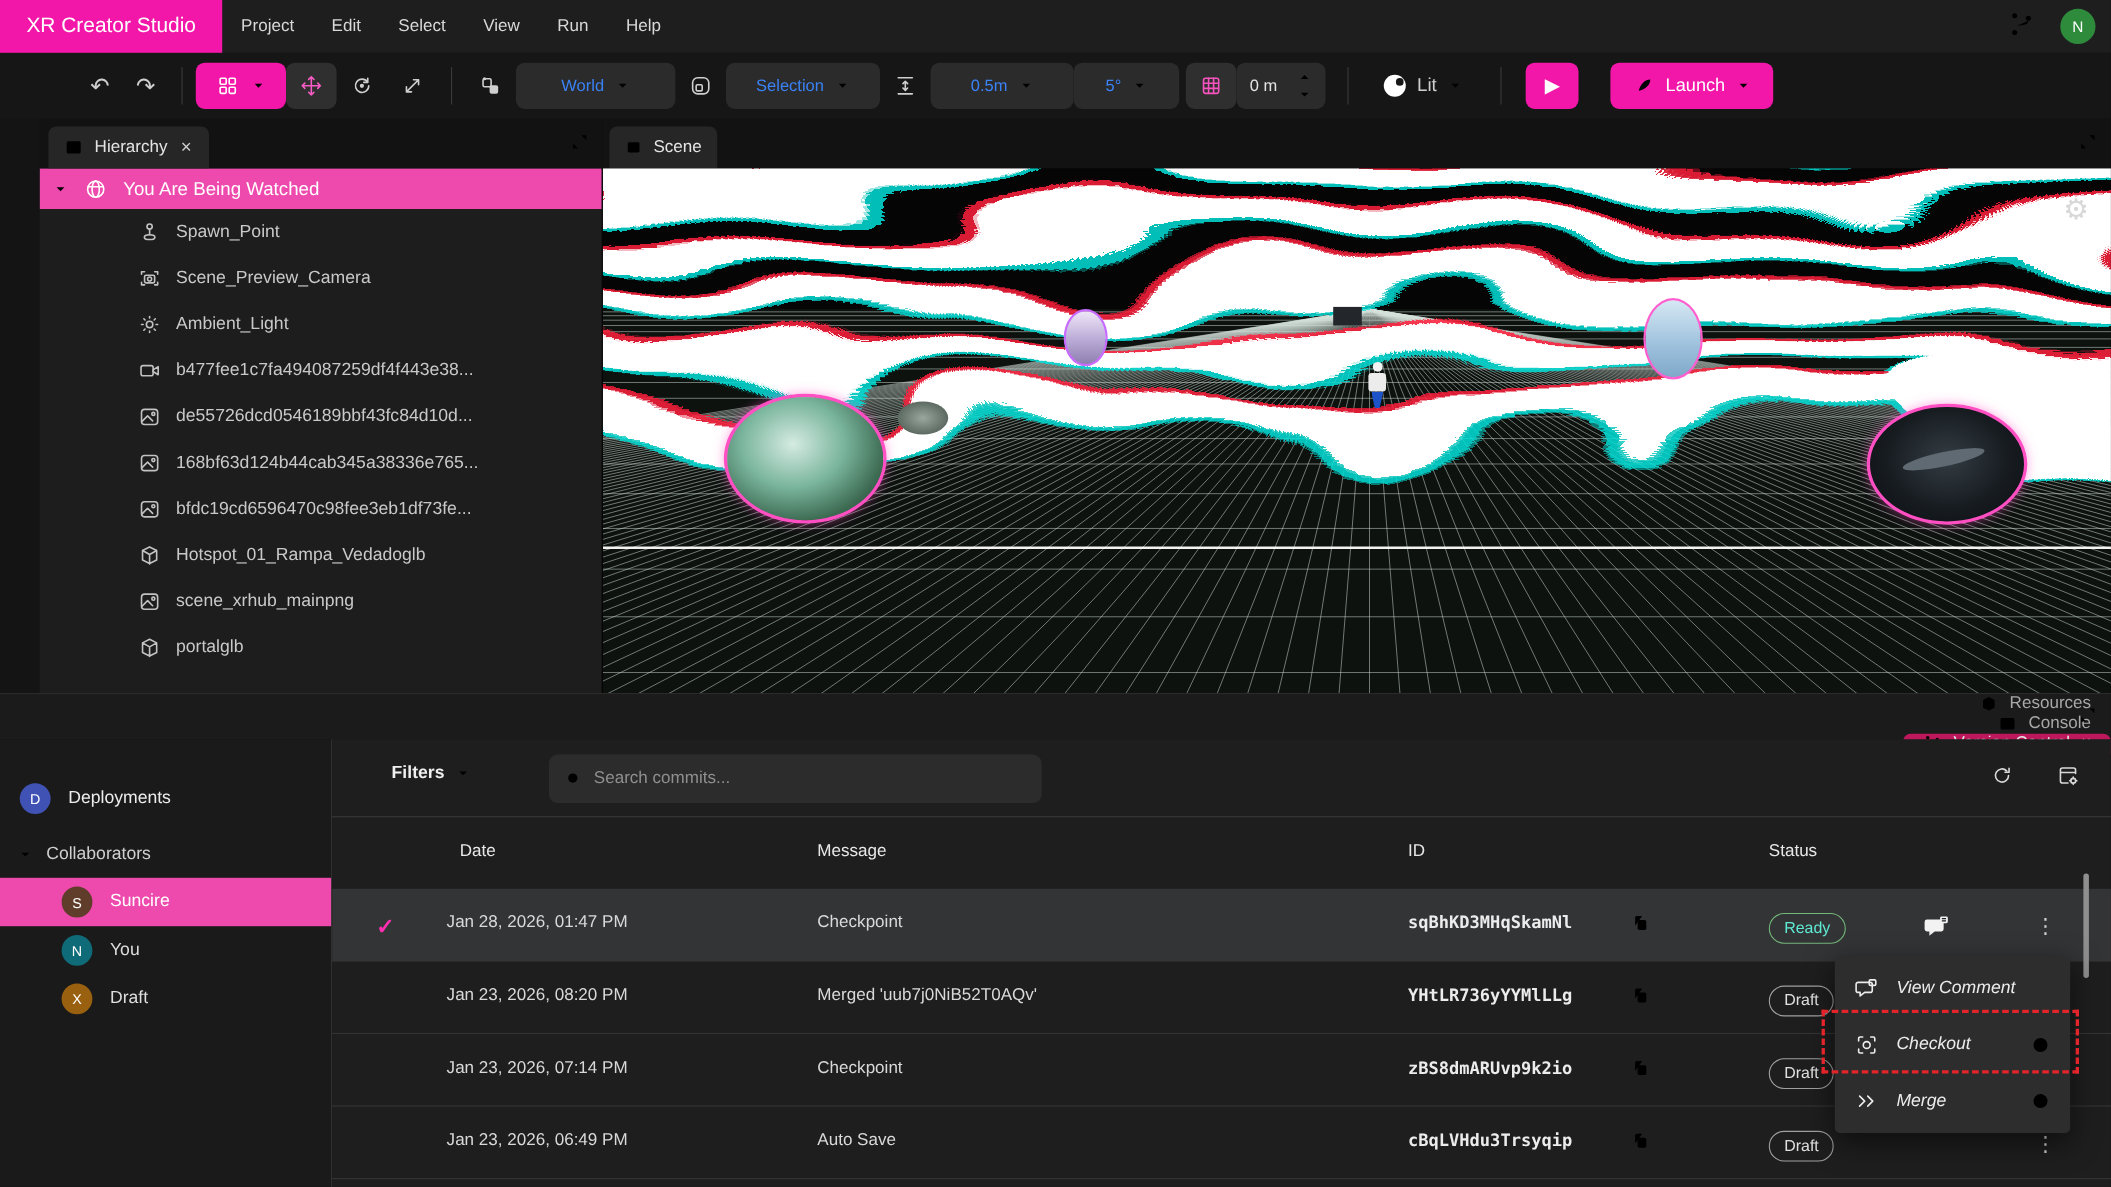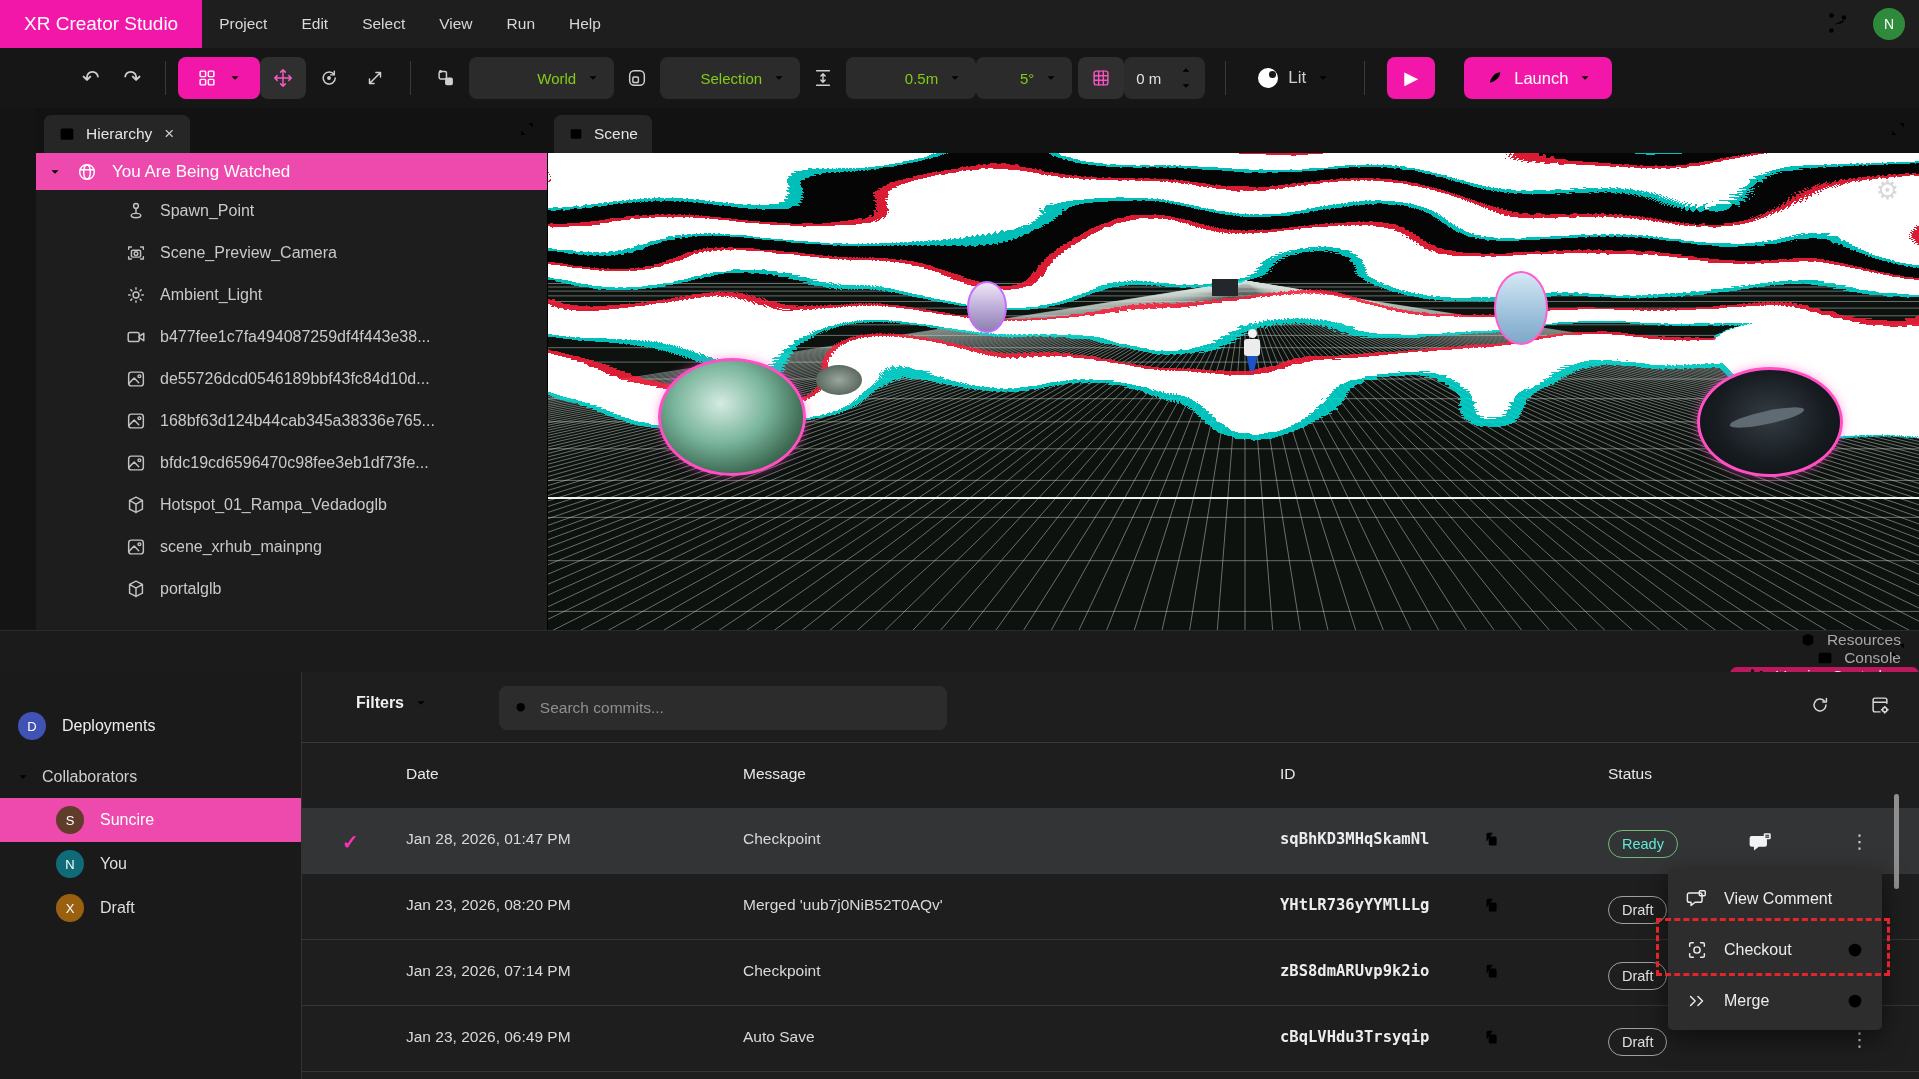--- a/index.html
+++ b/index.html
@@ -17,21 +17,21 @@
   .brand { height:48px; display:flex; align-items:center; padding:0 24px; background:var(--accent,#f317a9); color:#fff; font-size:19px; }
   .menu-item { padding:0 17px; color:#d8d8d8; font-size:15.5px; line-height:48px; cursor:default; }
   .menubar .spacer { flex:1; }
   .mb-icon { color:#e3e3e3; margin-right:22px; }
   .avatar { width:32px; height:32px; border-radius:50%; background:#2e8b3b; color:#fff; display:flex; align-items:center; justify-content:center; font-size:14px; margin-right:14px; }
 
   
   .toolbar { display:flex; align-items:center; height:60px; background:#161616; padding-left:70px; }
   .sep { width:1px; height:34px; background:#3a3a3a; margin:0 12px; flex:none; }
   .tbtn { height:42px; border-radius:8px; display:flex; align-items:center; gap:10px; padding:0 12px; color:#cfcfcf; background:transparent; flex:none; }
-  .tbtn.dd { background:#2b2b2b; padding:0 14px; min-width:110px; justify-content:flex-end; color:#84cc16; }
+  .tbtn.dd { background:#2b2b2b; padding:0 14px; min-width:110px; justify-content:center; color:#3b82f6; }
   .tbtn.accent { background:var(--accent,#f317a9); color:#fff; width:82px; justify-content:center; }
   .tbtn.active { background:#2f2f2f; }
   .pinkglyph { color:#f65bc4; }
   .stepper { height:42px; border-radius:8px; background:#2b2b2b; display:flex; align-items:center; gap:18px; padding:0 12px; color:#e3e3e3; }
   .step-arrows { display:flex; flex-direction:column; gap:2px; color:#bbb; }
   .playbtn { width:48px; height:42px; border-radius:8px; background:var(--accent,#f317a9); color:#fff; display:flex; align-items:center; justify-content:center; font-size:18px; }
   .launchbtn { height:42px; border-radius:8px; background:var(--accent,#f317a9); color:#fff; display:flex; align-items:center; gap:10px; padding:0 20px; font-size:16.5px; }
   .lit-icon { width:20px; height:20px; border-radius:50%; background:#fff; position:relative; flex:none; }
   .lit-icon::after { content:''; position:absolute; width:7px; height:7px; border-radius:50%; background:#161616; right:2px; top:3px; }
 
@@ -93,21 +93,21 @@
   .c-id { left:978px; font-family:"DejaVu Sans Mono", monospace; font-weight:700; color:#ececec; }
   .copy { left:1180px; top:20px; color:#cfcfcf; }
   .pill { left:1306px; top:18px; height:28px; padding:0 13px; border-radius:14px; border:1.5px solid; display:flex; align-items:center; font-size:14.5px; }
   .pill.ready { border-color:#74b77a; color:#5eead4; }
   .pill.draft { border-color:#a0a0a0; color:#e0e0e0; }
   .comment-ic { left:1446px; top:18px; color:#f2f2f2; }
   .kebab { left:1548px; top:19px; color:#cfcfcf; font-size:19px; }
   .scrollthumb { position:absolute; left:1592px; top:122px; width:5px; height:95px; background:#8f8f8f; border-radius:3px; }
 
   
-  .ctxmenu { position:absolute; left:1668px; top:869px; width:214px; background:#2d2d2d; border-radius:5px; box-shadow:0 8px 26px rgba(0,0,0,.55); padding:4px 0; z-index:50; }
+  .ctxmenu { position:absolute; left:1668px; top:869px; width:214px; background:#2d2d2d; border-radius:5px; box-shadow:0 8px 26px rgba(0,0,0,.55); padding:4px 0; z-index:50;font-style:italic; }
   .ctx-item { height:51px; display:flex; align-items:center; gap:16px; padding:0 18px; color:#ececec; font-size:16px; }
   .ctx-item .grow { flex:1; }
   .info-ic { color:#bdbdbd; }
   .dashed { position:absolute; left:1656px; top:918px; width:234px; height:58px; border:3px dashed #e3242b; z-index:60; pointer-events:none; }
 </style>
 </head>
 <body>
 
 <div class="app" style="--accent:#f317a9; --row-pink:#ee49ad;">
 
@@ -697,21 +697,21 @@
             <svg class="i" viewBox="0 0 24 24">
                 <path d="M19.5 10V6.5a2 2 0 0 0-2-2h-11a2 2 0 0 0-2 2v11a2 2 0 0 0 2 2H12 M4.5 9h15"></path>
                 <circle cx="17.2" cy="17.2" r="2.4"></circle>
                 <path d="M17.2 13.6v1.2 M17.2 19.6v1.2 M13.6 17.2h1.2 M19.6 17.2h1.2"></path>
               </svg>
           </span>
         </div>
       </div>
       <div class="vc-sep"></div>
       <div class="thead">
-        <span style="left:104px;">Date</span>
+        <span style="left:116px;">Date</span>
         <span style="left:441px;">Message</span>
         <span style="left:978px;">ID</span>
         <span style="left:1306px;">Status</span>
       </div>
       <div class="rows">
 
         <div class="vrow current">
           <span class="check abs">✓</span>
           <span class="c-date">Jan 28, 2026, 01:47 PM</span>
           <span class="c-msg">Checkpoint</span>

